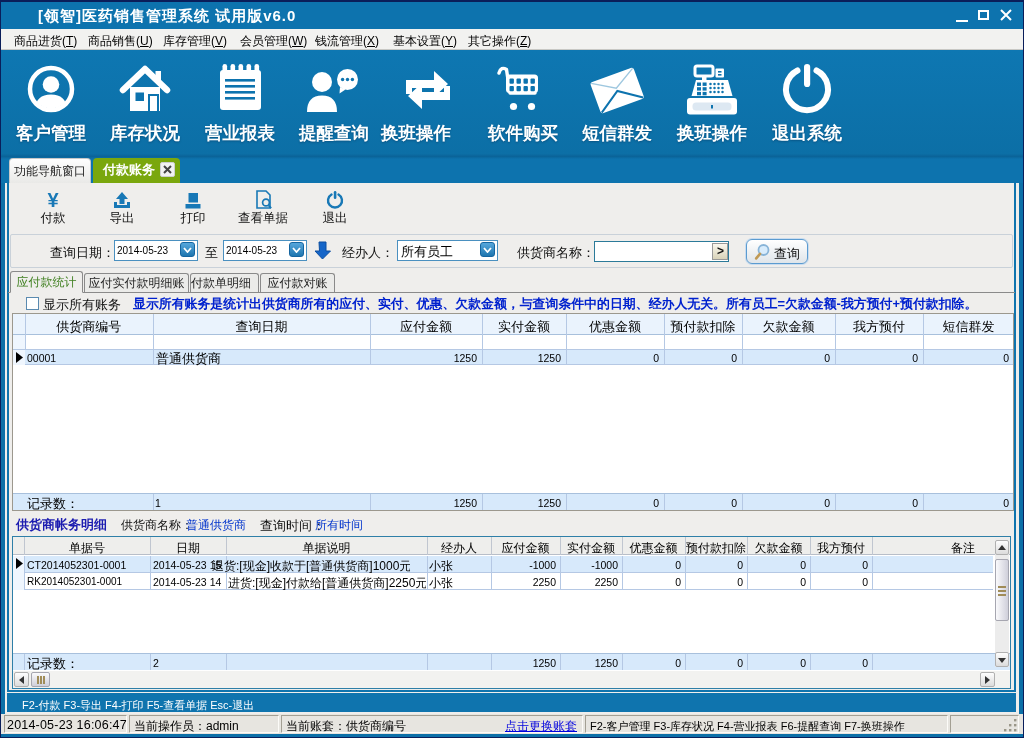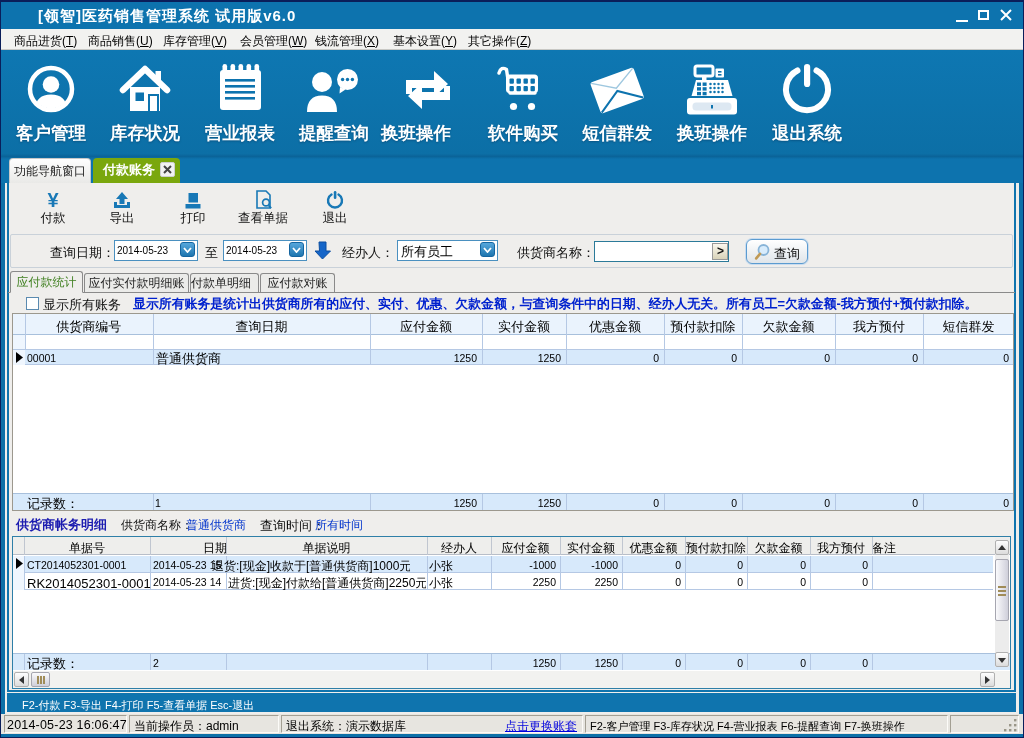--- a/index.html
+++ b/index.html
@@ -277,30 +277,30 @@
 <div class="a mono" style="left:858.0px;top:497px;width:60px;text-align:right;font-size:10.5px;color:#000;">0</div>
 <div class="a mono" style="left:949.0px;top:497px;width:60px;text-align:right;font-size:10.5px;color:#000;">0</div>
 <div class="a" style="left:16px;top:516px;font-size:13px;font-weight:bold;color:#1c1cb0;">供货商帐务明细</div>
 <div class="a" style="left:121px;top:517px;font-size:12px;color:#111;">供货商名称：</div>
 <div class="a" style="left:186px;top:517px;font-size:12px;color:#0033cc;">普通供货商</div>
 <div class="a" style="left:260px;top:517px;font-size:13px;color:#111;">查询时间：</div>
 <div class="a" style="left:315px;top:517px;font-size:12px;color:#0033cc;">所有时间</div>
 <div class="a" style="left:12px;top:536px;width:999px;height:153px;background:#fff;border:1px solid #2e7fa8;"></div>
 <div class="a" style="left:13px;top:537px;width:997px;height:18px;background:#eeeeec;border-bottom:1px solid #b8bec8;"></div>
 <div class="a" style="left:24px;top:540px;width:126px;text-align:center;padding-right:0px;font-size:12px;color:#000;">单据号</div>
-<div class="a" style="left:150px;top:540px;width:76px;text-align:center;padding-right:0px;font-size:12px;color:#000;margin-left:27px;">日期</div>
+<div class="a" style="left:150px;top:540px;width:76px;text-align:center;padding-right:0px;font-size:12px;color:#000;">日期</div>
 <div class="a" style="left:226px;top:540px;width:201px;text-align:center;padding-right:0px;font-size:12px;color:#000;">单据说明</div>
 <div class="a" style="left:427px;top:540px;width:64px;text-align:center;padding-right:0px;font-size:12px;color:#000;">经办人</div>
 <div class="a" style="left:491px;top:540px;width:69px;text-align:center;padding-right:0px;font-size:12px;color:#000;">应付金额</div>
 <div class="a" style="left:560px;top:540px;width:62px;text-align:center;padding-right:0px;font-size:12px;color:#000;">实付金额</div>
 <div class="a" style="left:622px;top:540px;width:63px;text-align:center;padding-right:0px;font-size:12px;color:#000;">优惠金额</div>
 <div class="a" style="left:685px;top:540px;width:62px;text-align:center;padding-right:0px;font-size:12px;color:#000;">预付款扣除</div>
 <div class="a" style="left:747px;top:540px;width:63px;text-align:center;padding-right:0px;font-size:12px;color:#000;">欠款金额</div>
 <div class="a" style="left:810px;top:540px;width:62px;text-align:center;padding-right:0px;font-size:12px;color:#000;">我方预付</div>
-<div class="a" style="left:872px;top:540px;width:112px;padding-right:9px;font-size:12px;color:#000;">备注</div>
+<div class="a" style="left:872px;top:540px;width:112px;text-align:right;padding-right:9px;font-size:12px;color:#000;">备注</div>
 <div class="a" style="left:24px;top:537px;width:1px;height:18px;background:#c0c6d0"></div>
 <div class="a" style="left:150px;top:537px;width:1px;height:18px;background:#c0c6d0"></div>
 <div class="a" style="left:226px;top:537px;width:1px;height:18px;background:#c0c6d0"></div>
 <div class="a" style="left:427px;top:537px;width:1px;height:18px;background:#c0c6d0"></div>
 <div class="a" style="left:491px;top:537px;width:1px;height:18px;background:#c0c6d0"></div>
 <div class="a" style="left:560px;top:537px;width:1px;height:18px;background:#c0c6d0"></div>
 <div class="a" style="left:622px;top:537px;width:1px;height:18px;background:#c0c6d0"></div>
 <div class="a" style="left:685px;top:537px;width:1px;height:18px;background:#c0c6d0"></div>
 <div class="a" style="left:747px;top:537px;width:1px;height:18px;background:#c0c6d0"></div>
 <div class="a" style="left:810px;top:537px;width:1px;height:18px;background:#c0c6d0"></div>
@@ -325,21 +325,21 @@
 <div class="a mono" style="left:27px;top:559px;font-size:10.5px;color:#000;">CT2014052301-0001</div>
 <div class="a mono" style="left:153px;top:559px;width:72px;overflow:hidden;white-space:nowrap;font-size:10.5px;color:#000;">2014-05-23 15</div>
 <div class="a" style="left:212px;top:558px;width:198px;overflow:hidden;white-space:nowrap;font-size:12px;color:#000;">退货:[现金]收款于[普通供货商]1000元</div>
 <div class="a" style="left:429px;top:558px;font-size:12px;color:#000;">小张</div>
 <div class="a mono" style="left:500px;top:559px;width:56px;text-align:right;font-size:10.5px;color:#000;">-1000</div>
 <div class="a mono" style="left:562px;top:559px;width:56px;text-align:right;font-size:10.5px;color:#000;">-1000</div>
 <div class="a mono" style="left:625px;top:559px;width:56px;text-align:right;font-size:10.5px;color:#000;">0</div>
 <div class="a mono" style="left:687px;top:559px;width:56px;text-align:right;font-size:10.5px;color:#000;">0</div>
 <div class="a mono" style="left:750px;top:559px;width:56px;text-align:right;font-size:10.5px;color:#000;">0</div>
 <div class="a mono" style="left:812px;top:559px;width:56px;text-align:right;font-size:10.5px;color:#000;">0</div>
-<div class="a mono" style="left:27px;top:576px;font-size:13px;color:#000;">RK2014052301-0001</div>
+<div class="a mono" style="left:27px;top:576px;font-size:10px;color:#000;">RK2014052301-0001</div>
 <div class="a mono" style="left:153px;top:576px;width:72px;overflow:hidden;white-space:nowrap;font-size:10.5px;color:#000;">2014-05-23 14</div>
 <div class="a" style="left:228px;top:575px;width:198px;overflow:hidden;white-space:nowrap;font-size:12px;color:#000;">进货:[现金]付款给[普通供货商]2250元</div>
 <div class="a" style="left:429px;top:575px;font-size:12px;color:#000;">小张</div>
 <div class="a mono" style="left:500px;top:576px;width:56px;text-align:right;font-size:10.5px;color:#000;">2250</div>
 <div class="a mono" style="left:562px;top:576px;width:56px;text-align:right;font-size:10.5px;color:#000;">2250</div>
 <div class="a mono" style="left:625px;top:576px;width:56px;text-align:right;font-size:10.5px;color:#000;">0</div>
 <div class="a mono" style="left:687px;top:576px;width:56px;text-align:right;font-size:10.5px;color:#000;">0</div>
 <div class="a mono" style="left:750px;top:576px;width:56px;text-align:right;font-size:10.5px;color:#000;">0</div>
 <div class="a mono" style="left:812px;top:576px;width:56px;text-align:right;font-size:10.5px;color:#000;">0</div>
 <div class="a" style="left:13px;top:653px;width:997px;height:17px;background:#d7e9fb;border-top:1px solid #a8c0dc;"></div>
@@ -391,21 +391,21 @@
 <div class="a" style="left:7px;top:693px;width:1009px;height:19px;background:#0f74ae;"></div>
 <div class="a mono" style="left:22px;top:698px;font-size:11px;color:#fff;">F2-付款 F3-导出 F4-打印 F5-查看单据 Esc-退出</div>
 <div class="a" style="left:1px;top:714px;width:1022px;height:20px;background:#e7e5e0;"></div>
 <div class="a" style="left:4px;top:715px;width:123px;height:18px;border:1px solid;border-color:#a39f93 #fcfbf8 #fcfbf8 #a39f93;"></div>
 <div class="a" style="left:129px;top:715px;width:150px;height:18px;border:1px solid;border-color:#a39f93 #fcfbf8 #fcfbf8 #a39f93;"></div>
 <div class="a" style="left:281px;top:715px;width:302px;height:18px;border:1px solid;border-color:#a39f93 #fcfbf8 #fcfbf8 #a39f93;"></div>
 <div class="a" style="left:585px;top:715px;width:363px;height:18px;border:1px solid;border-color:#a39f93 #fcfbf8 #fcfbf8 #a39f93;"></div>
 <div class="a" style="left:950px;top:715px;width:69px;height:18px;border:1px solid;border-color:#a39f93 #fcfbf8 #fcfbf8 #a39f93;"></div>
 <div class="a" style="left:7px;top:718px;font-size:12.5px;letter-spacing:0.2px;color:#000;">2014-05-23 16:06:47</div>
 <div class="a" style="left:134px;top:718px;font-size:12px;color:#000;">当前操作员：<span class="mono">admin</span></div>
-<div class="a" style="left:286px;top:718px;font-size:12px;color:#000;">退出系统：演示数据库</div>
+<div class="a" style="left:286px;top:718px;font-size:12px;color:#000;">当前账套：供货商编号</div>
 <div class="a" style="left:505px;top:718px;font-size:12px;color:#0000dd;text-decoration:underline;">点击更换账套</div>
 <div class="a mono" style="left:590px;top:719px;font-size:11px;color:#000;">F2-客户管理 F3-库存状况 F4-营业报表 F6-提醒查询 F7-换班操作</div>
 <svg class="a" style="left:1004px;top:719px" width="13" height="13">
     <rect x="10" y="0" width="2.4" height="2.4" fill="#9a9688"></rect>
     <rect x="5" y="5" width="2.4" height="2.4" fill="#9a9688"></rect>
     <rect x="10" y="5" width="2.4" height="2.4" fill="#9a9688"></rect>
     <rect x="0" y="10" width="2.4" height="2.4" fill="#9a9688"></rect>
     <rect x="5" y="10" width="2.4" height="2.4" fill="#9a9688"></rect>
     <rect x="10" y="10" width="2.4" height="2.4" fill="#9a9688"></rect>
   </svg>

